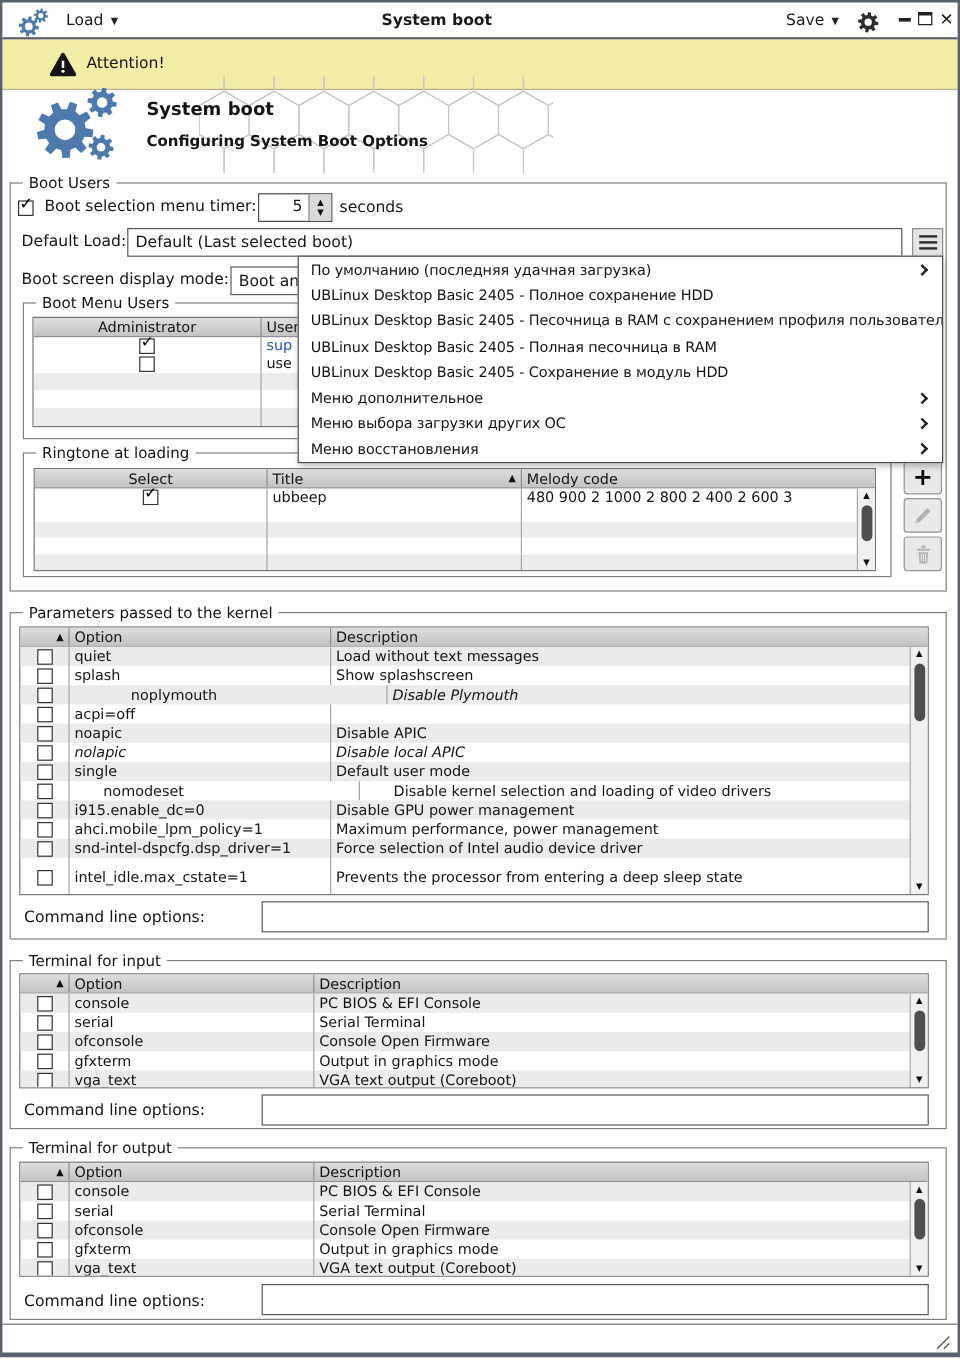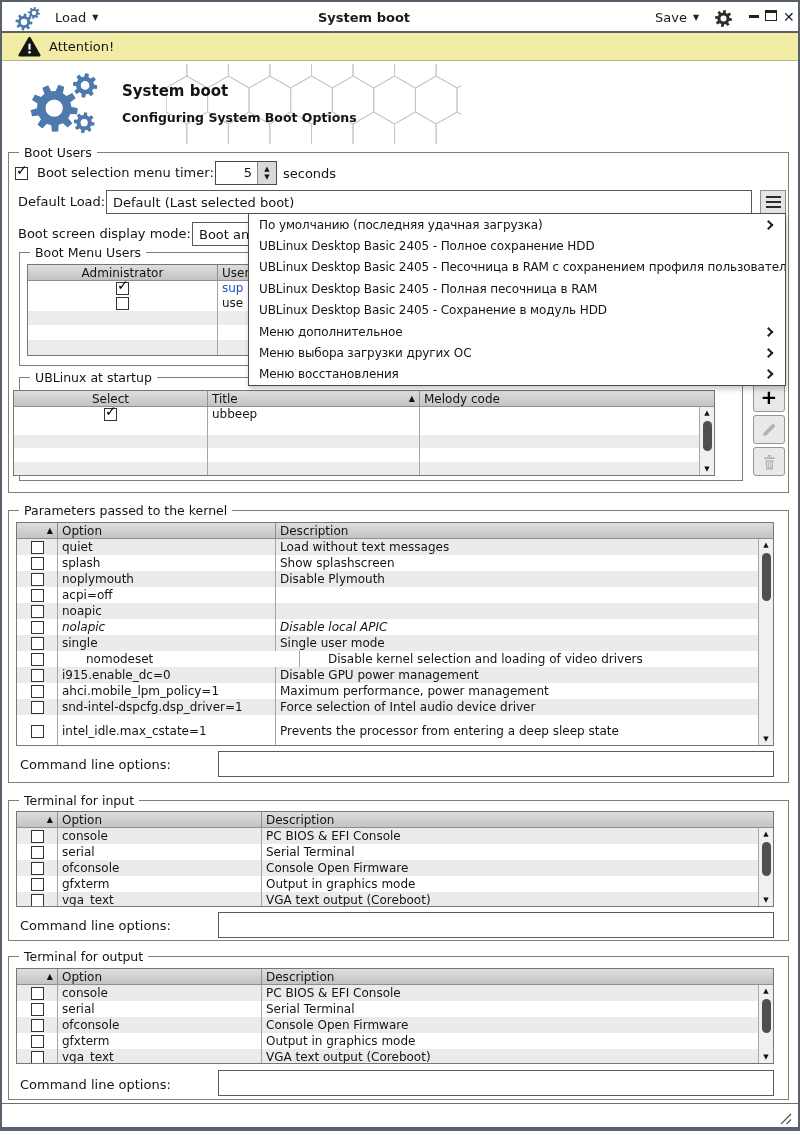--- a/index.html
+++ b/index.html
@@ -14,22 +14,22 @@
   .titlebar { position:absolute; left:2px; top:2px; width:796px; height:31px;
               border-bottom:2px solid #57606b; background:#fff; }
   .tb-txt { font-size:13px; color:#1a1a1a; }
   .tb-title { font-weight:bold; }
   .caret { font-size:8px; color:#222; margin-left:6px; }
   .wbtn-min { width:10px; height:3px; background:#222; }
   .wbtn-max { width:12px; height:11px; border:1px solid #222; border-top:3px solid #222; background:#fff; }
   .wbtn-close { font-size:14px; color:#222; line-height:14px; }
 
   
-  .banner { position:absolute; left:2px; top:33px; width:796px; height:28px; background:#f2eda6;
-            border-bottom:1px solid #b5b18c; display:flex; align-items:center; }
+  .banner { position:absolute; left:2px; top:33px; width:796px; height:42px; background:#f2eda6;
+            border-bottom:1px solid #b5b18c; display:flex; align-items:center;padding-left:23px; }
   .banner-text { font-size:13px; margin-left:8px; }
 
   
   .hdr-title { position:absolute; left:122px; top:82px; font-size:15px; font-weight:bold; }
   .hdr-sub   { position:absolute; left:122px; top:110px; font-size:12.5px; font-weight:bold; }
 
   
   .fs { position:absolute; border:1px solid #7f7f7f; background:transparent; }
   .fs-leg { position:absolute; top:-8px; left:10px; background:#fff; padding:0 5px;
             font-size:12.5px; white-space:nowrap; }
@@ -265,37 +265,38 @@
         </div>
         <div class="trow" style="flex: 1 1 0%; background: rgb(236, 236, 236);">
           <div class="tcell vline center" style="width: 190px;"></div>
           <div class="tcell" style="flex: 1 1 0%;"></div>
         </div>
       </div>
   </div>
 
   
   <div class="fs" style="left:19px;top:377px;width:724px;height:104px">
-    <span class="fs-leg">UBLinux at startup</span>
-  </div>
-  <div class="tbl" style="left:13px;top:390px;width:702px;height:86px">
+    <span class="fs-leg">Ringtone at loading</span>
+  </div>
+  <div class="tbl" style="left:28px;top:390px;width:702px;height:86px">
     <div class="thead">
       <div class="hcell center" style="width:194px">Select</div>
       <div class="hcell" style="width:212px">
         <span>Title</span>
         <span class="sort">▲</span>
       </div>
       <div class="hcell" style="flex:1">Melody code</div>
     </div>
     <div class="rows" id="ring-rows" style="right:15px">
         <div class="trow" style="flex: 1 1 0%;">
           <div class="tcell vline center" style="width: 194px;">
             <span class="cb checked"></span>
           </div>
           <div class="tcell vline" style="width: 212px;">ubbeep</div>
+          <div class="tcell" style="flex: 1 1 0%;">480 900 2 1000 2 800 2 400 2 600 3</div>
         </div>
         <div class="trow" style="flex: 1 1 0%;">
           <div class="tcell vline center" style="width: 194px;"></div>
           <div class="tcell vline" style="width: 212px;"></div>
           <div class="tcell" style="flex: 1 1 0%;"></div>
         </div>
         <div class="trow" style="flex: 1 1 0%; background: rgb(236, 236, 236);">
           <div class="tcell vline center" style="width: 194px;"></div>
           <div class="tcell vline" style="width: 212px;"></div>
           <div class="tcell" style="flex: 1 1 0%;"></div>
@@ -391,48 +392,49 @@
           <div class="tcell vline center" style="width: 41px;">
             <span class="cb"></span>
           </div>
           <div class="tcell vline" style="width: 218px;">splash</div>
           <div class="tcell" style="flex: 1 1 0%;">Show splashscreen</div>
         </div>
         <div class="trow" style="height: 16px; background: rgb(235, 235, 235);">
           <div class="tcell vline center" style="width: 41px;">
             <span class="cb"></span>
           </div>
-          <div class="tcell vline" style="width: 218px;">noplymouth</div>
-          <div class="tcell" style="flex: 1 1 0%;">Disable Plymouth</div>
+          <div class="tcell vline" style="width: 218px; margin-left: 47px;">noplymouth</div>
+          <div class="tcell" style="flex: 1 1 0%; font-style: italic;">Disable Plymouth</div>
         </div>
         <div class="trow" style="height: 16px;">
           <div class="tcell vline center" style="width: 41px;">
             <span class="cb"></span>
           </div>
           <div class="tcell vline" style="width: 218px;">acpi=off</div>
         </div>
         <div class="trow" style="height: 16px; background: rgb(235, 235, 235);">
           <div class="tcell vline center" style="width: 41px;">
             <span class="cb"></span>
           </div>
           <div class="tcell vline" style="width: 218px;">noapic</div>
+          <div class="tcell" style="flex: 1 1 0%;">Disable APIC</div>
         </div>
         <div class="trow" style="height: 16px; font-style: italic;">
           <div class="tcell vline center" style="width: 41px;">
             <span class="cb"></span>
           </div>
           <div class="tcell vline" style="width: 218px;">nolapic</div>
           <div class="tcell" style="flex: 1 1 0%;">Disable local APIC</div>
         </div>
         <div class="trow" style="height: 16px; background: rgb(235, 235, 235);">
           <div class="tcell vline center" style="width: 41px;">
             <span class="cb"></span>
           </div>
           <div class="tcell vline" style="width: 218px;">single</div>
-          <div class="tcell" style="flex: 1 1 0%;">Single user mode</div>
+          <div class="tcell" style="flex: 1 1 0%;">Default user mode</div>
         </div>
         <div class="trow" style="height: 16px; gap: 24px;">
           <div class="tcell vline center" style="width: 41px;">
             <span class="cb"></span>
           </div>
           <div class="tcell vline" style="width: 218px;">nomodeset</div>
           <div class="tcell" style="flex: 1 1 0%;">Disable kernel selection and loading of video drivers</div>
         </div>
         <div class="trow" style="height: 16px; background: rgb(235, 235, 235);">
           <div class="tcell vline center" style="width: 41px;">

